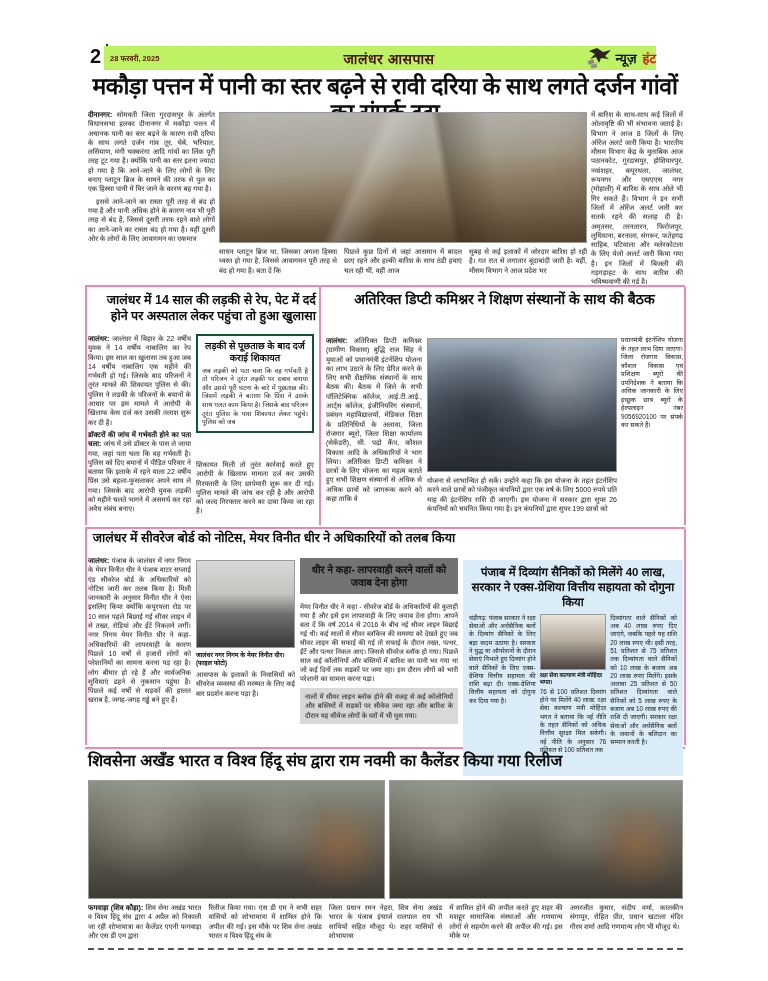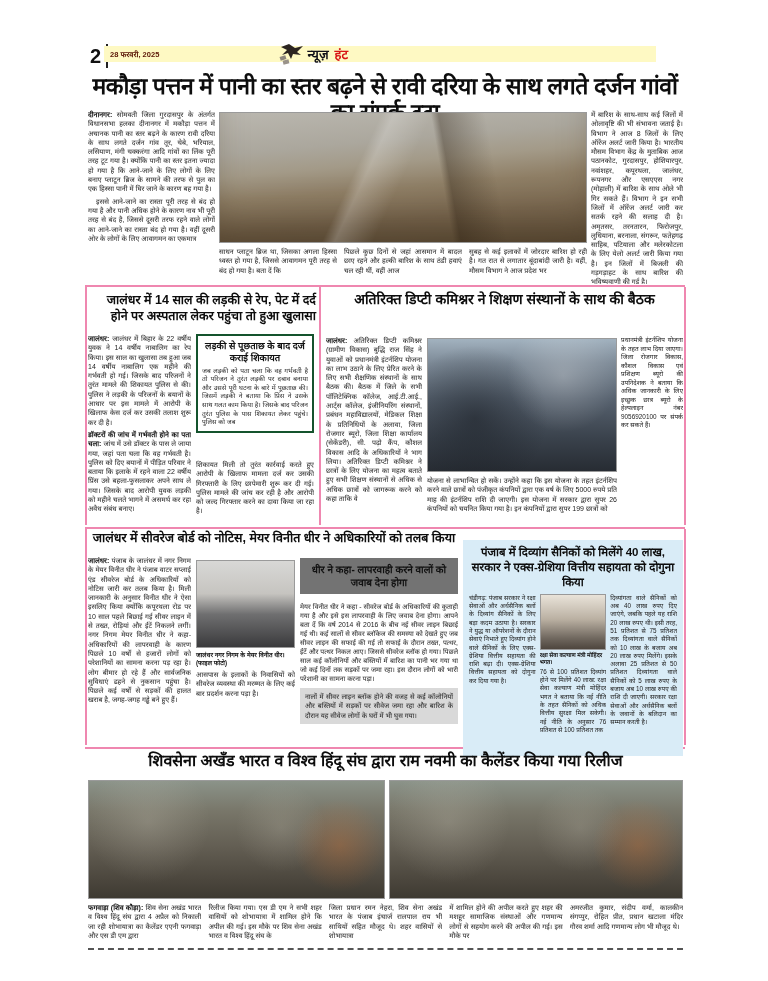--- a/index.html
+++ b/index.html
@@ -2,39 +2,39 @@
 <html><head>
 <meta charset="utf-8">
 <style>
   html,body{margin:0;padding:0;background:#ffffff;}
   .page{position:relative;width:768px;height:981px;background:#ffffff;overflow:hidden;
         font-family:"Liberation Sans","DejaVu Sans",sans-serif;color:#1a1a1a;}
   .abs{position:absolute;}
   
   .pageno{position:absolute;left:90px;top:44px;font-size:20px;font-weight:bold;color:#111;
           border-right:2px solid #222;padding-right:5px;line-height:24px;}
-  .strip{position:absolute;left:104px;top:46px;width:552px;height:16px;background:#fef9c3;
-         display:flex;align-items:center;gap:10px;}
+  .strip{position:absolute;left:104px;top:46px;width:552px;height:24px;background:#bef264;
+         display:flex;align-items:center;}
   .date{font-size:7.5px;color:#5a1505;font-weight:bold;padding-left:6px;width:120px;}
   .section{flex:1;text-align:center;font-size:14px;font-weight:bold;color:#4a1404;letter-spacing:.5px;}
   .logo{display:flex;align-items:center;gap:3px;width:108px;justify-content:flex-end;}
   .logo .lb{color:#101018;font-size:13px;font-weight:bold;}
   .logo .lr{color:#d81414;font-size:13px;font-weight:bold;margin-left:3px;}
   
   .h-main{position:absolute;left:86px;top:74px;width:598px;text-align:center;
           font-size:23px;font-weight:bold;line-height:1.12;color:#0d0d0d;letter-spacing:-0.4px;}
   .h-a2{position:absolute;left:88px;top:292px;width:228px;text-align:right;
         font-size:12.5px;font-weight:bold;line-height:1.3;color:#0d0d0d;}
   .h-a3{position:absolute;left:326px;top:291px;width:357px;text-align:center;
         font-size:14px;font-weight:bold;line-height:1.2;color:#0d0d0d;}
   .a3strip{position:absolute;left:334px;top:314px;width:342px;height:16px;background:#1e3c96;
            color:#fff;font-size:9px;font-weight:bold;text-align:center;line-height:16px;}
   .h-a4{position:absolute;left:88px;top:531px;width:372px;text-align:center;
         font-size:12.5px;font-weight:bold;line-height:1.2;color:#0d0d0d;}
-  .h-a6{position:absolute;left:88px;top:751px;width:595px;text-align:center;
+  .h-a6{position:absolute;left:88px;top:751px;width:595px;text-align:left;
         font-size:16px;font-weight:bold;line-height:1.2;color:#0d0d0d;}
   
   .bt{font-size:7px;line-height:1.33;text-align:justify;color:#222;overflow:hidden;}
   .bt .byline{font-weight:bold;color:#111;}
   .bt .inbold{font-weight:bold;color:#111;}
   .bt p{margin:0 0 3px 0;text-indent:8px;}
   .bt p.noind{text-indent:0;}
   
   .photo{position:absolute;border:1px solid #9a9a9a;box-sizing:border-box;}
   .ph-flood{background:linear-gradient(175deg,#bab7af 0%,#aba79d 26%,#a39a88 40%,#8f7f66 56%,#7b6951 76%,#6a5942 100%);
@@ -60,39 +60,40 @@
   .a2box{position:absolute;left:196px;top:334px;width:118px;border:2px solid #14532d;
          padding:4px 4px;box-sizing:border-box;background:#fff;}
   .a2box .t{font-size:9.5px;font-weight:bold;text-align:center;line-height:1.25;margin-bottom:3px;color:#111;}
   .a2box .b{font-size:6.6px;line-height:1.3;text-align:justify;color:#222;}
   .graybox-t{position:absolute;left:300px;top:558px;width:158px;background:#737373;
              padding:5px 6px;box-sizing:border-box;font-size:10px;font-weight:bold;text-align:center;
              line-height:1.3;color:#111;}
   .graybox-b{position:absolute;left:300px;top:688px;width:158px;background:#d9d9d9;
              padding:4px 5px;box-sizing:border-box;font-size:6.9px;line-height:1.35;text-align:justify;color:#222;}
   
-  .a5{position:absolute;left:463px;top:540px;width:220px;height:216px;background:#d9ecf7;
+  .a5{position:absolute;left:463px;top:560px;width:220px;height:216px;background:#d9ecf7;
       padding:5px 6px;box-sizing:border-box;}
   .a5 .h{font-size:11.5px;font-weight:bold;text-align:center;line-height:1.3;color:#0d0d0d;margin-bottom:4px;}
   .a5 .cols{display:flex;gap:4px;}
   .a5 .c{flex:1;font-size:6.3px;line-height:1.32;text-align:justify;color:#222;overflow:hidden;height:158px;}
   .a5 .pht{position:relative;width:100%;height:56px;border:1px solid #999;box-sizing:border-box;margin-bottom:2px;}
   .a5 .cap{font-size:5.8px;font-weight:bold;text-align:left;line-height:1.2;margin-bottom:2px;color:#111;}
   .caption{font-size:6.3px;line-height:1.25;color:#111;font-weight:bold;}
   .dashrule{position:absolute;left:88px;top:948px;width:595px;border-top:2px dashed #555;}
   svg{display:block;}
 </style>
 </head>
 <body>
 
 <div class="page">
 
   <div class="pageno">2</div>
   <div class="strip">
     <span class="date">28 फरवरी, 2025</span>
+    <span class="section">जालंधर आसपास</span>
     <span class="logo">
       <span>
         <svg width="26" height="22" viewBox="0 0 26 22">
           <polygon points="2,4 10,1 16,5 24,3 18,9 22,12 14,11 12,16 9,10 3,12 8,7" fill="#2b2420"></polygon>
           <rect x="1" y="13" width="6" height="4" fill="#8c857c" transform="rotate(-18 4 15)"></rect>
           <rect x="4" y="17" width="6" height="4" fill="#9a938a" transform="rotate(-14 7 19)"></rect>
         </svg>
       </span>
       <b class="lb">न्यूज़</b>
       <b class="lr">हंट</b>

